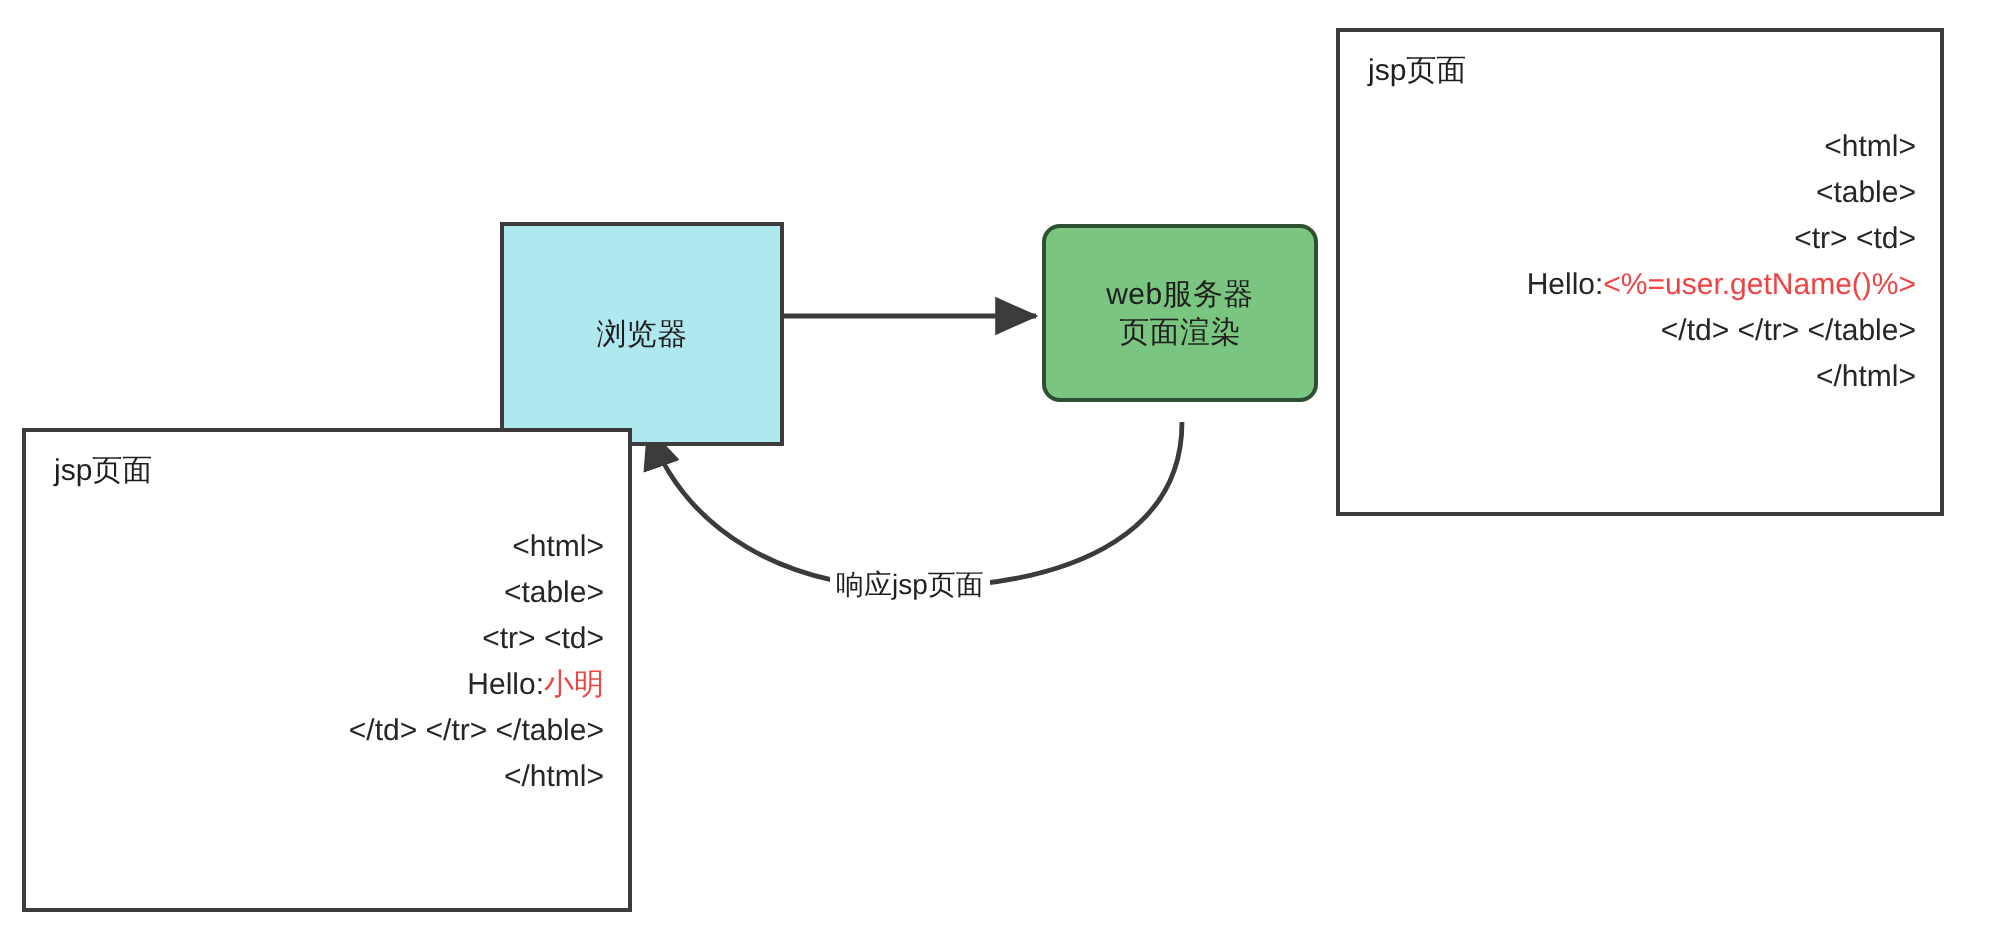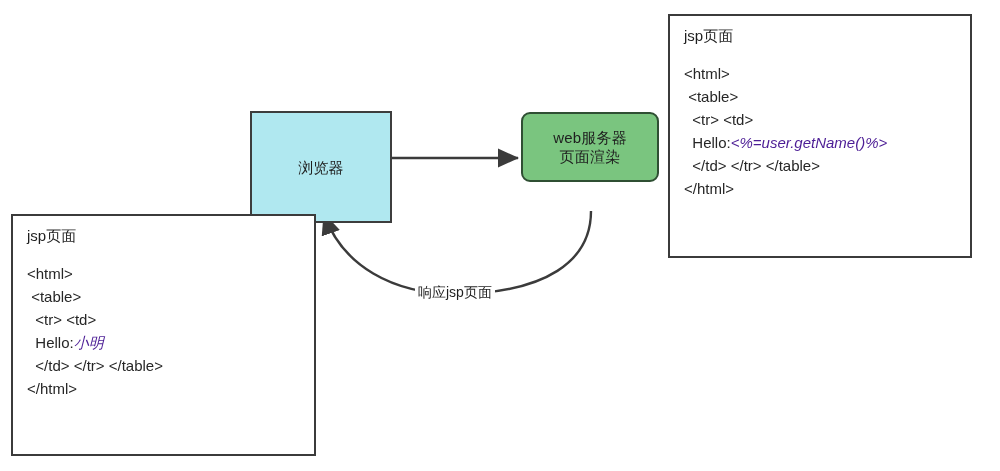--- a/index.html
+++ b/index.html
@@ -33,21 +33,21 @@
     width: 142px;
     height: 112px;
     background: #b0e8f0;
     border-color: #3d3d3d;
   }
 
   .node-server {
     left: 521px;
     top: 112px;
     width: 138px;
-    height: 70px;
+    height: 89px;
     background: #7ac57f;
     border-color: #2f4f33;
     border-radius: 9px;
   }
 
   .node-label {
     font-size: 15px;
     line-height: 19px;
     text-align: center;
     white-space: pre-line;
@@ -86,25 +86,25 @@
 
   .code-block {
     font-size: 15px;
     line-height: 23px;
     color: #262626;
     white-space: pre;
   }
 
   .code-line {
     white-space: pre;
+    text-align: right;
   }
 
   .code-accent {
-    color: #4c1d95;
-    font-style: italic;
+    color: #ef4444;
   }
 
   
   #connectors {
     position: absolute;
     left: 0;
     top: 0;
     width: 1000px;
     height: 471px;
     pointer-events: none;

